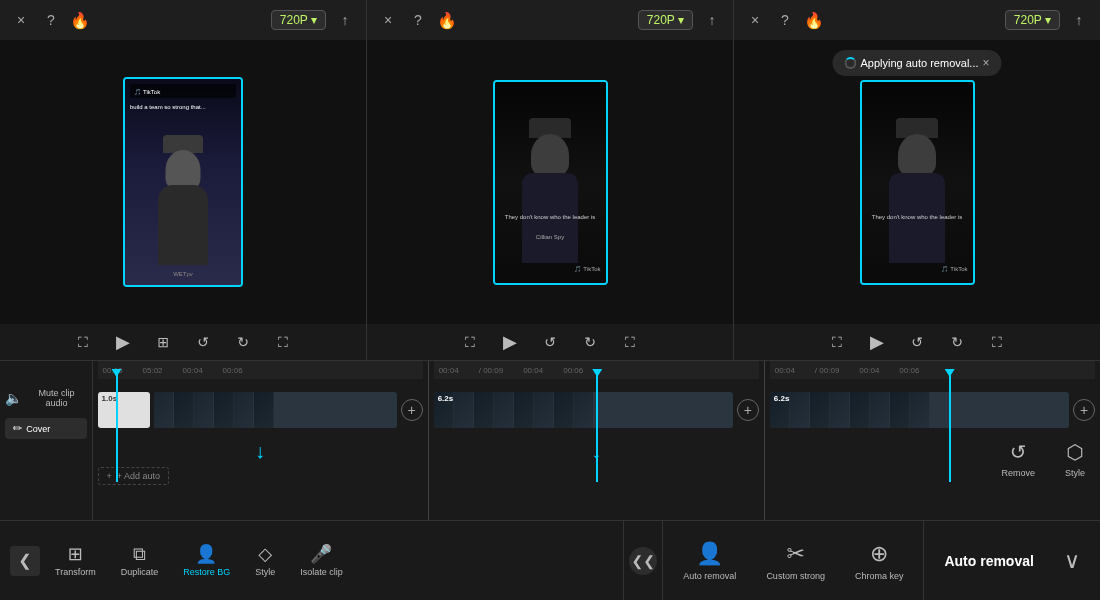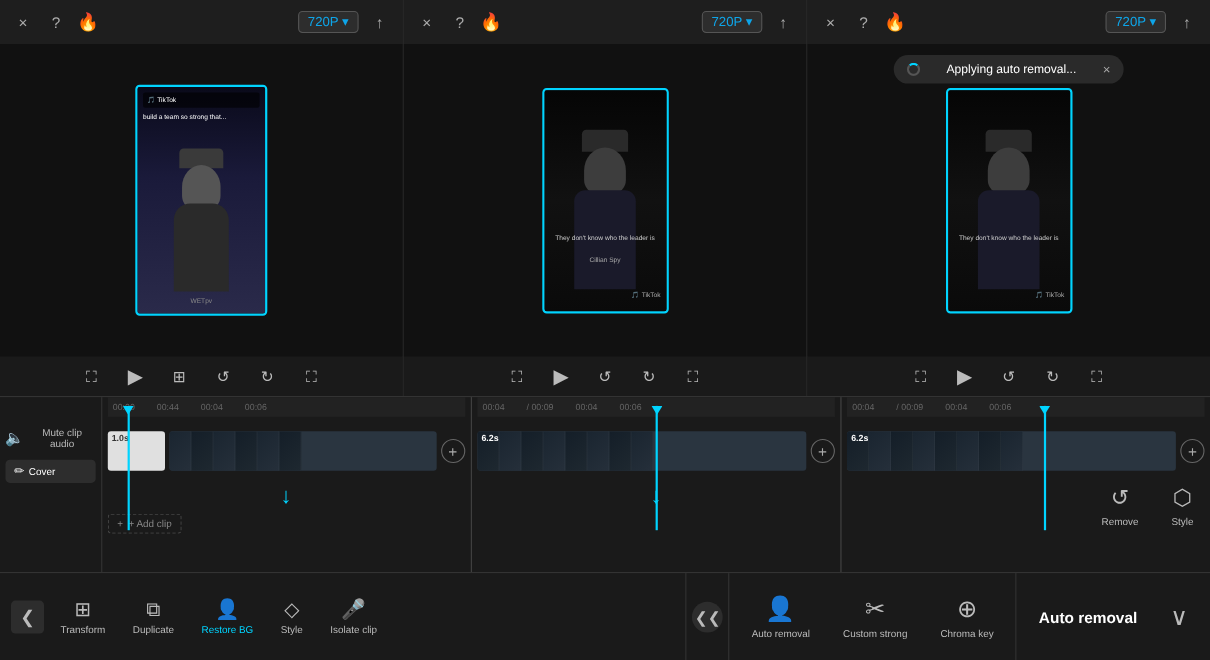--- a/index.html
+++ b/index.html
@@ -56,21 +56,21 @@
       align-items: center;
       justify-content: center;
       width: 22px;
       height: 22px;
     }
 
     .resolution-btn {
       background: #2d2d2d;
       border: 1px solid #555;
       border-radius: 4px;
-      color: #0ea5e9;
+      color: #bef264;
       font-size: 12px;
       padding: 2px 8px;
       cursor: pointer;
       display: flex;
       align-items: center;
       gap: 4px;
       text-align: center;
     }
 
     .flame-icon {
@@ -121,21 +121,21 @@
     .notification-overlay {
       position: absolute;
       top: 10px;
       left: 50%;
       transform: translateX(-50%);
       background: #2a2a2a;
       border-radius: 20px;
       padding: 6px 12px;
       display: flex;
       align-items: center;
-      gap: 24px;
+      gap: 4px;
       font-size: 11px;
       color: #fff;
       white-space: nowrap;
       z-index: 10;
     }
     .notification-spinner {
       width: 12px;
       height: 12px;
       border: 2px solid #555;
       border-top: 2px solid #00d4ff;
@@ -591,21 +591,21 @@
       <span style="font-size:11px;">✏</span>
       <span>Cover</span>
     </div>
   </div>
 
   <div class="three-panel-timeline">
 
     <div class="timeline-panel">
       <div class="tl-ruler">
         <span>00:00</span>
-        <span>00:44</span>
+        <span>05:02</span>
         <span>00:04</span>
         <span>00:06</span>
       </div>
       <div class="tl-track">
 
         <div class="tl-playhead" style="left:18px;">
           <div class="tl-playhead-tip"></div>
         </div>
 
         <div class="tl-clip-white" style="width:52px;margin-left:0;">
@@ -622,21 +622,21 @@
         </div>
         <button class="tl-add-btn">+</button>
       </div>
 
       <div style="display:flex;justify-content:center;margin-top:8px;">
         <span style="color:#00d4ff;font-size:20px;">↓</span>
       </div>
       <div class="add-audio-section">
         <button class="tl-add-audio">
           <span>+</span>
-          <span>+ Add clip</span>
+          <span>+ Add auto</span>
         </button>
       </div>
     </div>
 
     <div class="timeline-panel">
       <div class="tl-ruler">
         <span>00:04</span>
         <span>/ 00:09</span>
         <span>00:04</span>
         <span>00:06</span>

